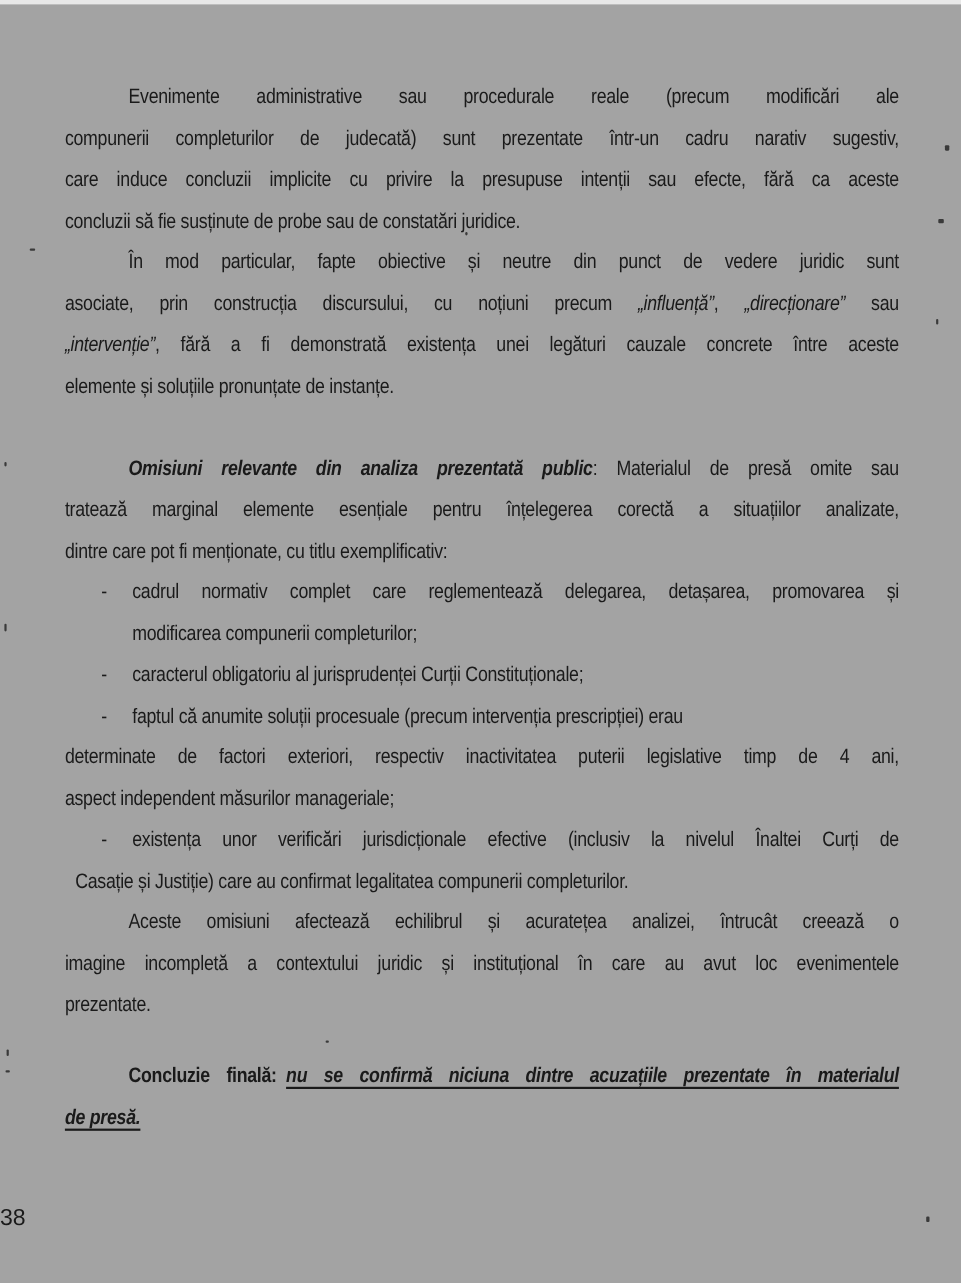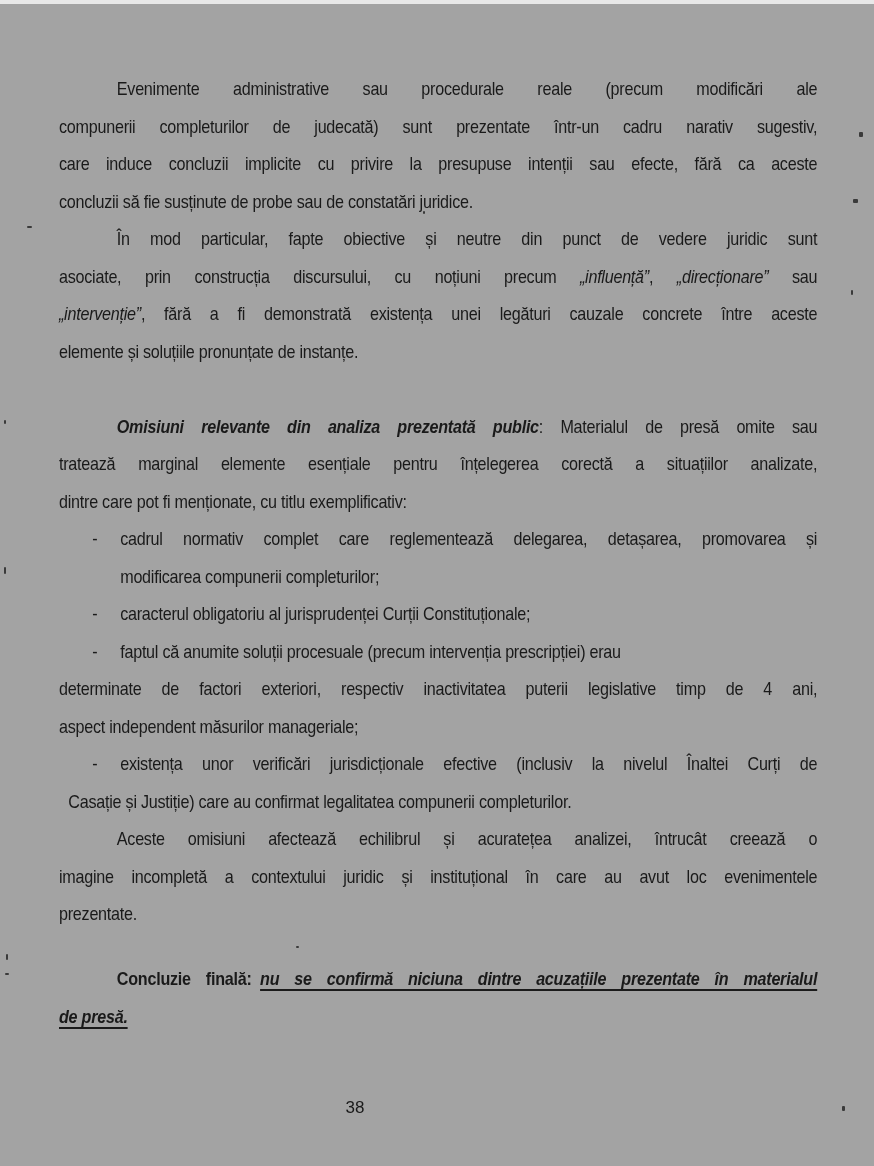--- a/index.html
+++ b/index.html
@@ -55,22 +55,21 @@
     text-decoration: underline;
     text-decoration-thickness: 2px;
     text-underline-offset: 4px;
   }
   .concl-run { margin-left: 10px; }
   .footer {
     position: absolute;
     left: 0;
     width: 710px;
     top: 1089px;
-    text-align: center;
-    font-size: 17px;
+    font-size: 21px;
     line-height: 30px;
     color: #1a1a1a;
   }
   .speck {
     position: absolute;
     background: #3a3a3a;
     border-radius: 1px;
   }
 </style>
 </head>

